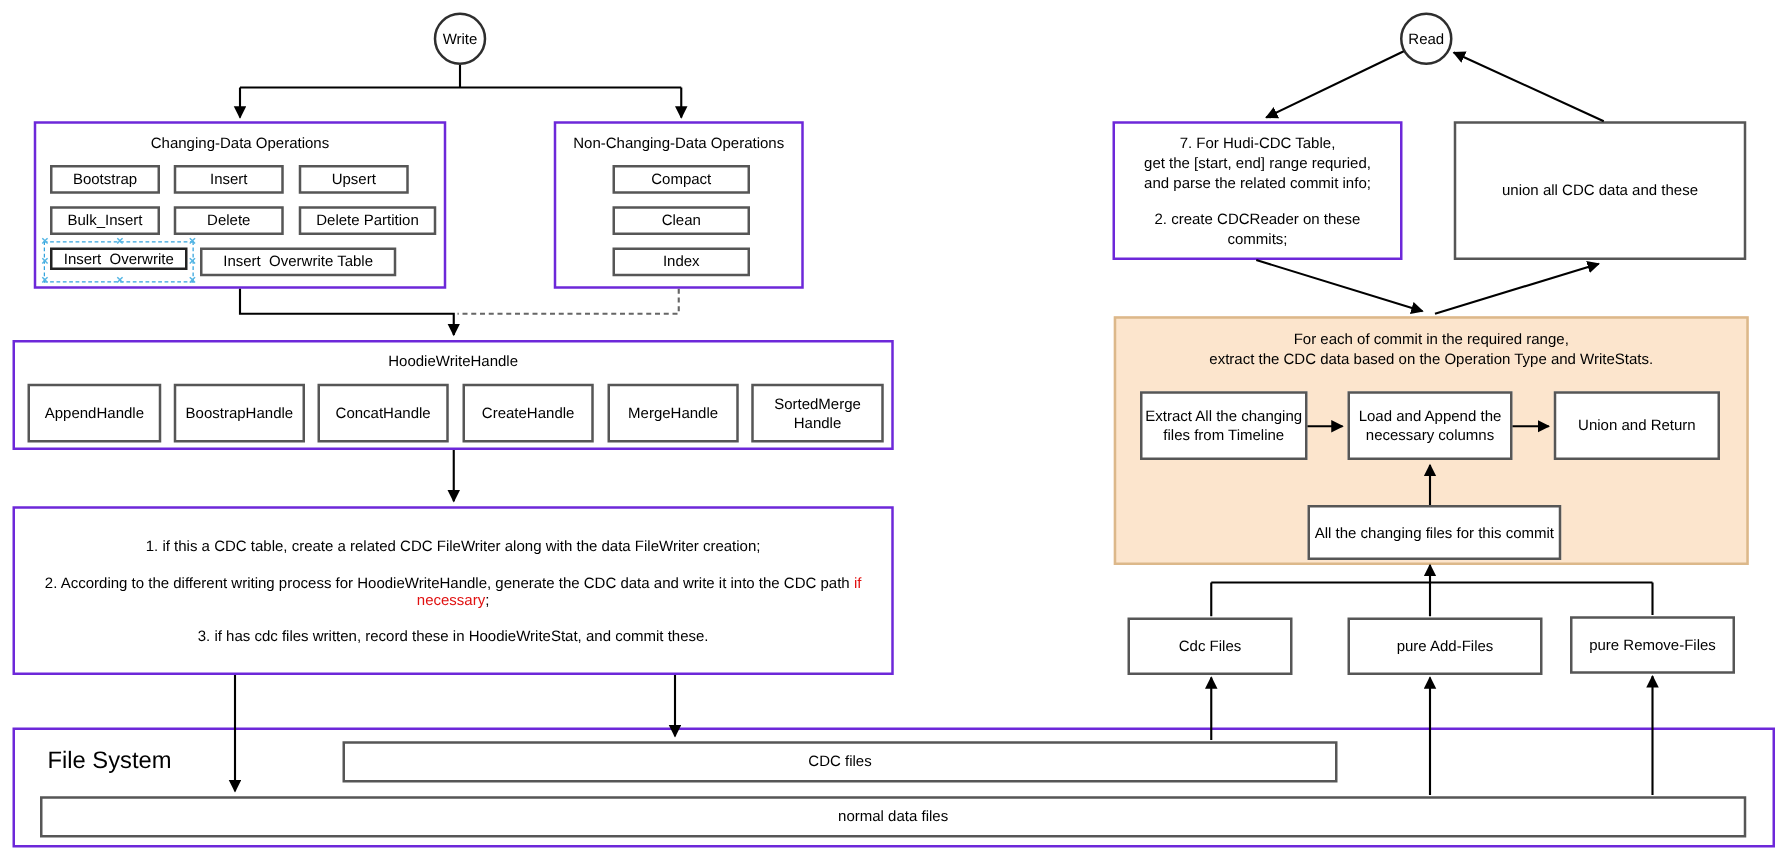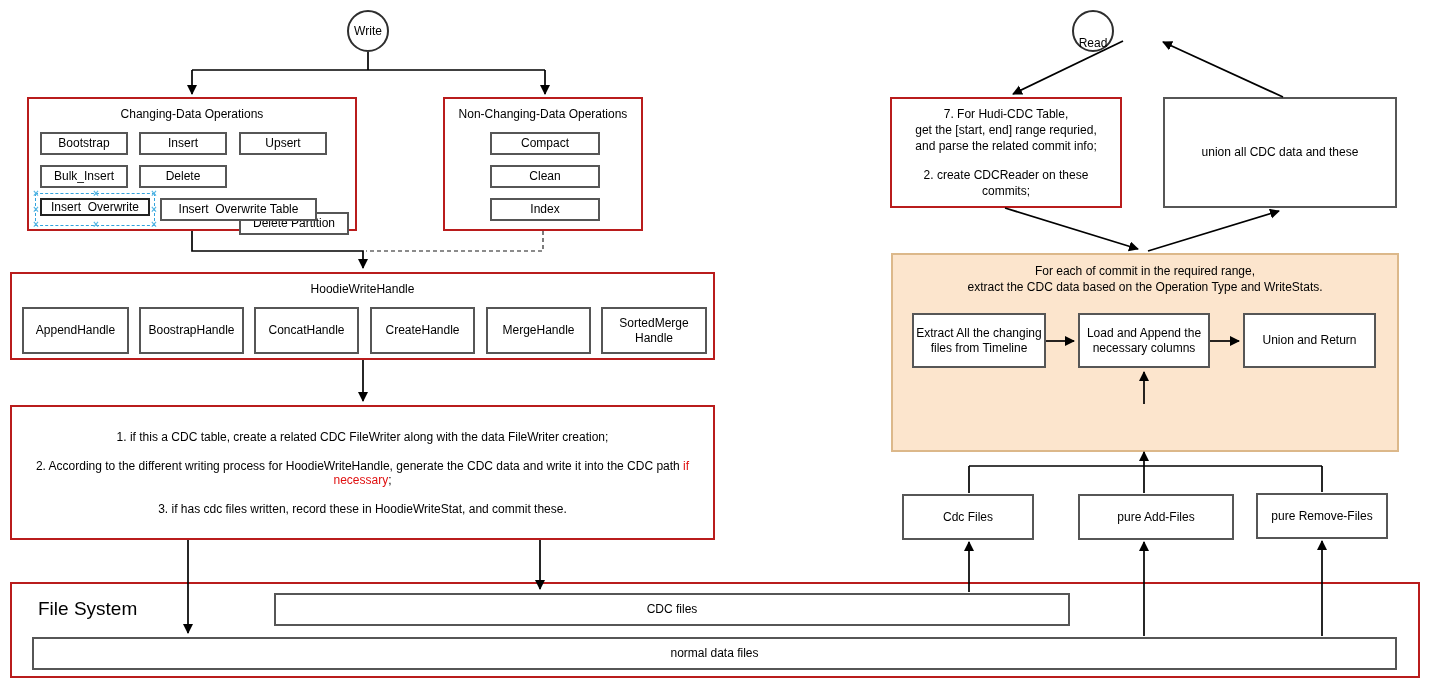--- a/index.html
+++ b/index.html
@@ -5,21 +5,21 @@
   html,body{margin:0;padding:0;background:#fff;}
   .canvas{
     position:relative;width:1429px;height:693px;background:#ffffff;
     font-family:"Liberation Sans",sans-serif;color:#000;overflow:hidden;
   }
   .abs{position:absolute;box-sizing:border-box;}
   .circle{
     border:2px solid #2e2e2e;border-radius:50%;background:#fff;
     display:flex;align-items:center;justify-content:center;font-size:12px;
   }
-  .bigbox{border:2px solid #b91c1c;background:#fff;}
+  .bigbox{border:2px solid #6d28d9;background:#fff;}
   .node{
     border:2px solid #565656;background:#fff;display:flex;align-items:center;
     justify-content:center;text-align:center;font-size:12px;line-height:1.25;
   }
   .opnode{white-space:pre;}
   .ctitle{position:absolute;top:8px;left:0;width:100%;text-align:center;font-size:12px;}
   .notes{
     display:flex;flex-direction:column;justify-content:center;row-gap:15px;
     text-align:center;font-size:12px;padding:0 19px;
   }
@@ -46,21 +46,21 @@
     <span>Write</span>
   </div>
 
   <div class="abs bigbox" style="left:27px;top:97px;width:330px;height:134px;">
     <div class="ctitle">Changing-Data Operations</div>
     <div class="abs node opnode" style="left:11px;top:33px;width:88px;height:23px;">Bootstrap</div>
     <div class="abs node opnode" style="left:110px;top:33px;width:88px;height:23px;">Insert</div>
     <div class="abs node opnode" style="left:210px;top:33px;width:88px;height:23px;">Upsert</div>
     <div class="abs node opnode" style="left:11px;top:66px;width:88px;height:23px;">Bulk_Insert</div>
     <div class="abs node opnode" style="left:110px;top:66px;width:88px;height:23px;">Delete</div>
-    <div class="abs node opnode" style="left:210px;top:66px;width:110px;height:23px;margin-top:47px;">Delete Partition</div>
+    <div class="abs node opnode" style="left:210px;top:66px;width:110px;height:23px;">Delete Partition</div>
 
     <div class="abs selbox" style="left:6px;top:94px;width:120px;height:33px;">
       <span class="handle" style="left:-5px;top:-5px;">×</span>
       <span class="handle" style="left:55px;top:-5px;">×</span>
       <span class="handle" style="right:-5px;top:-5px;">×</span>
       <span class="handle" style="left:-5px;top:11px;">×</span>
       <span class="handle" style="right:-5px;top:11px;">×</span>
       <span class="handle" style="left:-5px;bottom:-5px;">×</span>
       <span class="handle" style="left:55px;bottom:-5px;">×</span>
       <span class="handle" style="right:-5px;bottom:-5px;">×</span>
@@ -85,21 +85,21 @@
     <div class="abs node" style="left:474px;top:33px;width:105px;height:47px;">MergeHandle</div>
     <div class="abs node" style="left:589px;top:33px;width:106px;height:47px;">SortedMerge Handle</div>
   </div>
 
   <div class="abs bigbox notes" style="left:10px;top:405px;width:705px;height:135px;">
     <div>1. if this a CDC table, create a related CDC FileWriter along with the data FileWriter creation;</div>
     <div><span>2. According to the different writing process for HoodieWriteHandle, generate the CDC data and write it into the CDC path </span><span class="red">if necessary</span><span>;</span></div>
     <div>3. if has cdc files written, record these in HoodieWriteStat, and commit these.</div>
   </div>
 
-  <div class="abs circle" style="left:1072px;top:10px;width:42px;height:42px;align-items:flex-end;">
+  <div class="abs circle" style="left:1120px;top:10px;width:42px;height:42px;">
     <span>Read</span>
   </div>
 
   <div class="abs bigbox prepbox" style="left:890px;top:97px;width:232px;height:111px;">
     <div>
       <div>7. For Hudi-CDC Table,</div>
       <div>get the [start, end] range requried,</div>
       <div>and parse the related commit info;</div>
     </div>
     <div>
@@ -110,20 +110,21 @@
 
   <div class="abs node bigbox" style="left:1163px;top:97px;width:234px;height:111px;border-width:2px;">union all CDC data and these</div>
 
   <div class="abs orange" style="left:891px;top:253px;width:508px;height:199px;">
     <div class="ctitle" style="top:9px;">For each of commit in the required range,</div>
     <div class="ctitle" style="top:25px;">extract the CDC data based on the Operation Type and WriteStats.</div>
   </div>
   <div class="abs node" style="left:912px;top:313px;width:134px;height:55px;">Extract All the changing files from Timeline</div>
   <div class="abs node" style="left:1078px;top:313px;width:132px;height:55px;">Load and Append the necessary columns</div>
   <div class="abs node" style="left:1243px;top:313px;width:133px;height:55px;">Union and Return</div>
+  <div class="abs node" style="left:1046px;top:404px;width:203px;height:44px;">All the changing files for this commit</div>
 
   <div class="abs node" style="left:902px;top:494px;width:132px;height:46px;">Cdc Files</div>
   <div class="abs node" style="left:1078px;top:494px;width:156px;height:46px;">pure Add-Files</div>
   <div class="abs node" style="left:1256px;top:493px;width:132px;height:46px;">pure Remove-Files</div>
 
   <div class="abs bigbox" style="left:10px;top:582px;width:1410px;height:96px;">
     <div class="fslabel">File System</div>
   </div>
   <div class="abs node" style="left:274px;top:593px;width:796px;height:33px;">CDC files</div>
   <div class="abs node" style="left:32px;top:637px;width:1365px;height:33px;">normal data files</div>

